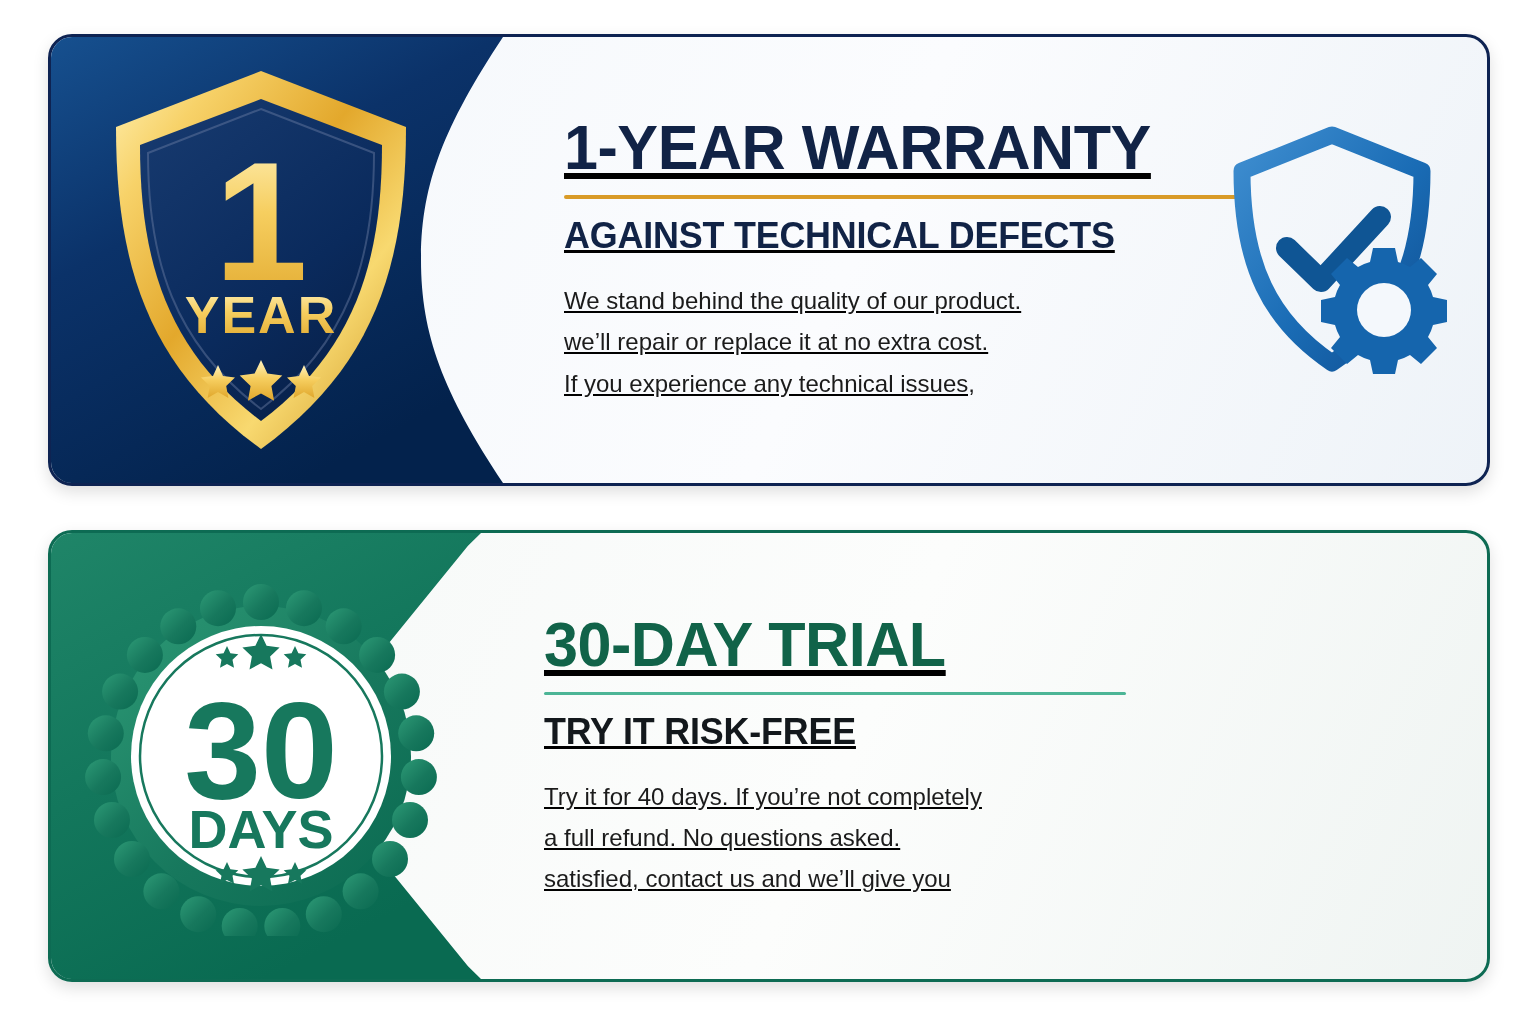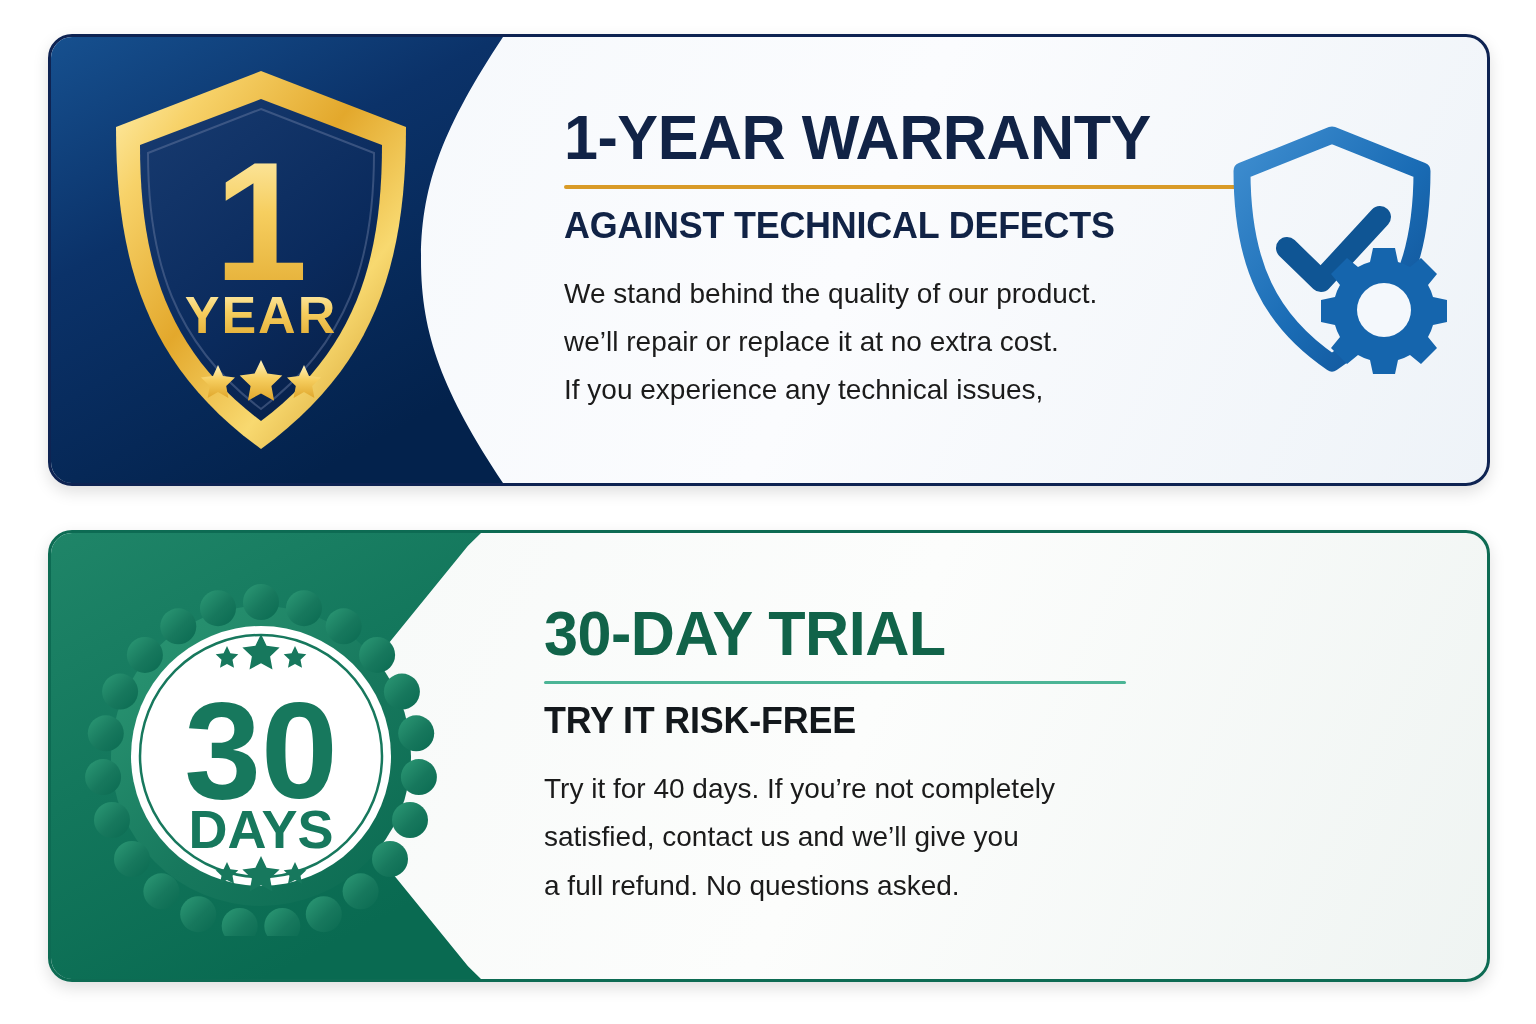--- a/index.html
+++ b/index.html
@@ -69,20 +69,21 @@
   }
 
   
   .text-block {
     position: absolute;
     top: 0;
     height: 100%;
     display: flex;
     flex-direction: column;
     justify-content: center;
+    text-decoration: underline;
   }
   .tb-warranty { left: 513px; width: 700px; }
   .tb-trial    { left: 493px; width: 600px; }
 
   .headline {
     font-weight: bold;
     letter-spacing: -0.5px;
     line-height: 1.0;
     white-space: nowrap;
   }
@@ -123,21 +124,21 @@
   .subhead-trial {
     font-size: 37px;
     color: #13181c;
     letter-spacing: -0.2px;
     transform: scaleX(0.97);
     transform-origin: left center;
   }
 
   .body-copy {
     margin-top: 24px;
-    font-size: 28px;
+    font-size: 24px;
     color: #1b1b1b;
     line-height: 1.72;
     font-weight: normal;
   }
   .body-copy .line { white-space: nowrap; display:block; }
 
   
   .side-icon {
     position: absolute;
     pointer-events: none;
@@ -313,20 +314,20 @@
         </g>
       </svg>
     </div>
 
     <div class="text-block tb-trial">
       <div class="headline headline-trial">30-DAY TRIAL</div>
       <div class="rule rule-green"></div>
       <div class="subhead subhead-trial">TRY IT RISK-FREE</div>
       <div class="body-copy">
         <span class="line">Try it for 40 days. If you’re not completely</span>
+        <span class="line">a full refund. No questions asked.</span>
         <span class="line">satisfied, contact us and we’ll give you</span>
-        <span class="line">a full refund. No questions asked.</span>
       </div>
     </div>
 
   </div>
 
 </div>
 
 </body></html>

